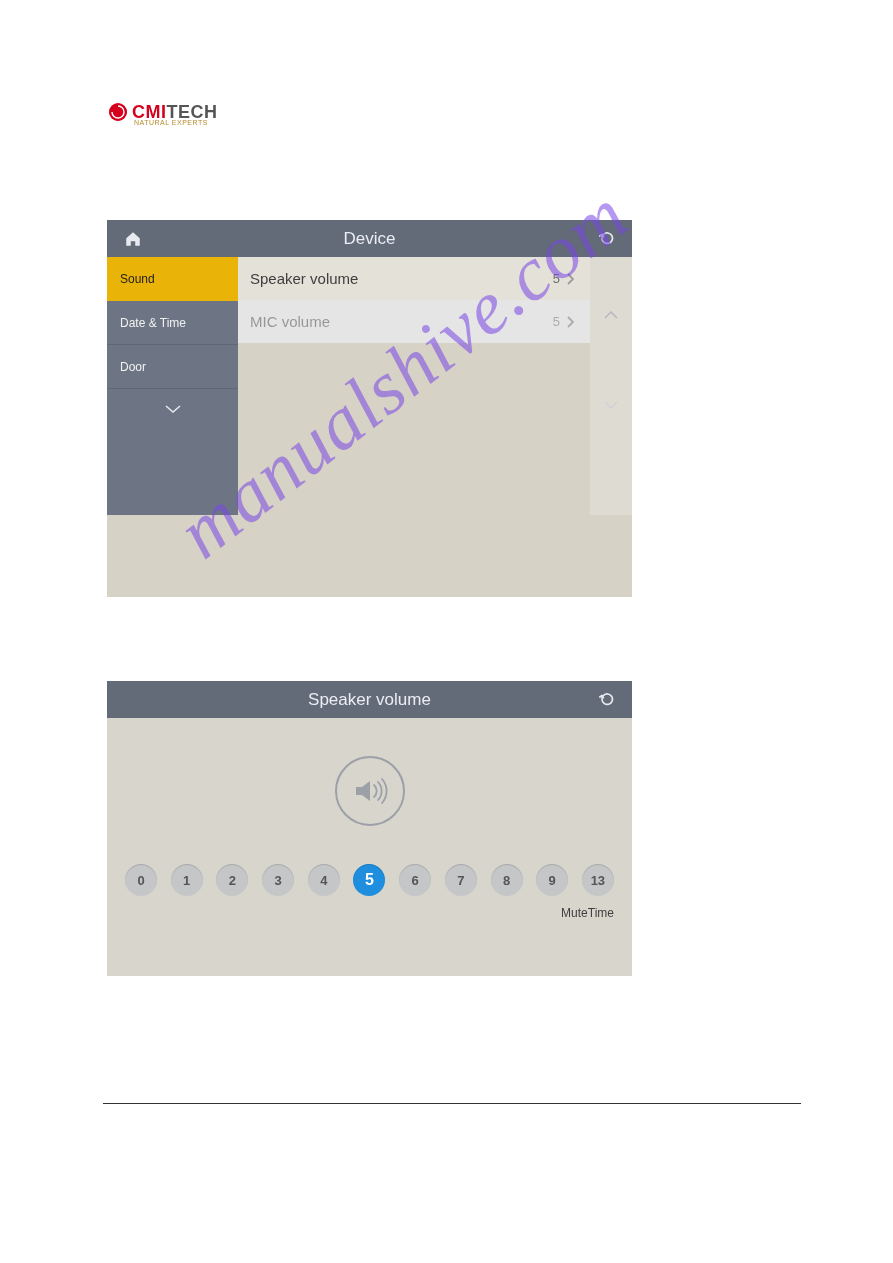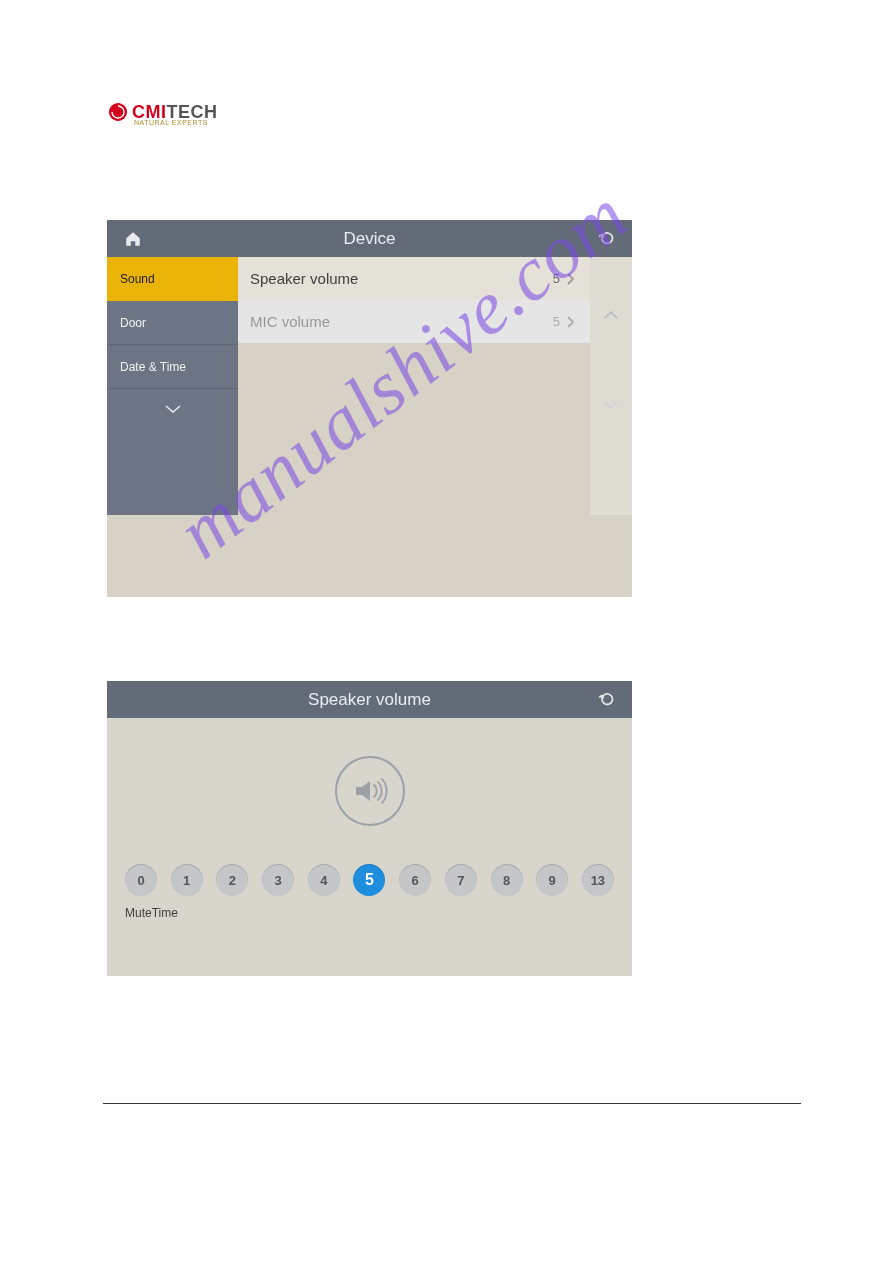--- a/index.html
+++ b/index.html
@@ -37,21 +37,21 @@
   .list-item.row1 .value{color:rgba(0,0,0,.25)}
   .chevron-right svg{display:block}
 
   .rightbar{width:42px;background:#dedbd2;display:flex;flex-direction:column;align-items:center;padding-top:50px;gap:72px}
 
   .volume-body{padding:38px 18px 0 18px}
   .speaker-icon-wrap{width:66px;height:66px;border:2px solid #9ca0a7;border-radius:999px;margin:0 auto 38px auto;display:flex;align-items:center;justify-content:center}
   .level-row{display:flex;justify-content:space-between}
   .level-btn{width:32px;height:32px;border-radius:999px;background:#c5c6c7;color:#555;font-size:13px;font-weight:600;display:flex;align-items:center;justify-content:center;box-shadow:0 1px 1px rgba(0,0,0,.15) inset}
   .level-btn.selected{background:#1f8ede;color:#fff;font-size:16px}
-  .level-labels{display:flex;justify-content:flex-start;margin-top:10px;font-size:12px;color:#3e3e3e}
+  .level-labels{display:flex;justify-content:flex-end;margin-top:10px;font-size:12px;color:#3e3e3e}
 
   .page-hr{position:absolute;left:103px;top:1103px;width:698px;height:0;border-top:1px solid #333}
 
   
   .wm{position:absolute;left:130px;top:330px;transform:rotate(-38deg);font-size:76px;font-weight:400;color:rgba(120,70,230,.55);letter-spacing:1px;font-family:"Times New Roman",serif;font-style:italic;pointer-events:none;user-select:none;white-space:nowrap}
 </style>
 </head>
 <body>
 
 <div class="page">
@@ -87,24 +87,24 @@
           </svg>
       </span>
     </div>
 
     <div class="device-body">
       <div class="sidebar">
         <div class="sidebar-item active">
             <span>Sound</span>
           </div>
         <div class="sidebar-item">
+            <span>Date &amp; Time</span>
+          </div>
+        <div class="sidebar-item">
             <span>Door</span>
-          </div>
-        <div class="sidebar-item">
-            <span>Date &amp; Time</span>
           </div>
         <div class="sidebar-more">
           <svg width="18" height="12" viewBox="0 0 18 12" fill="none" stroke="#e8eaef" stroke-width="1.5">
               <path d="M2 3l7 6 7-6"></path>
             </svg>
         </div>
       </div>
 
       <div class="content">
         <div class="list-item row0">

